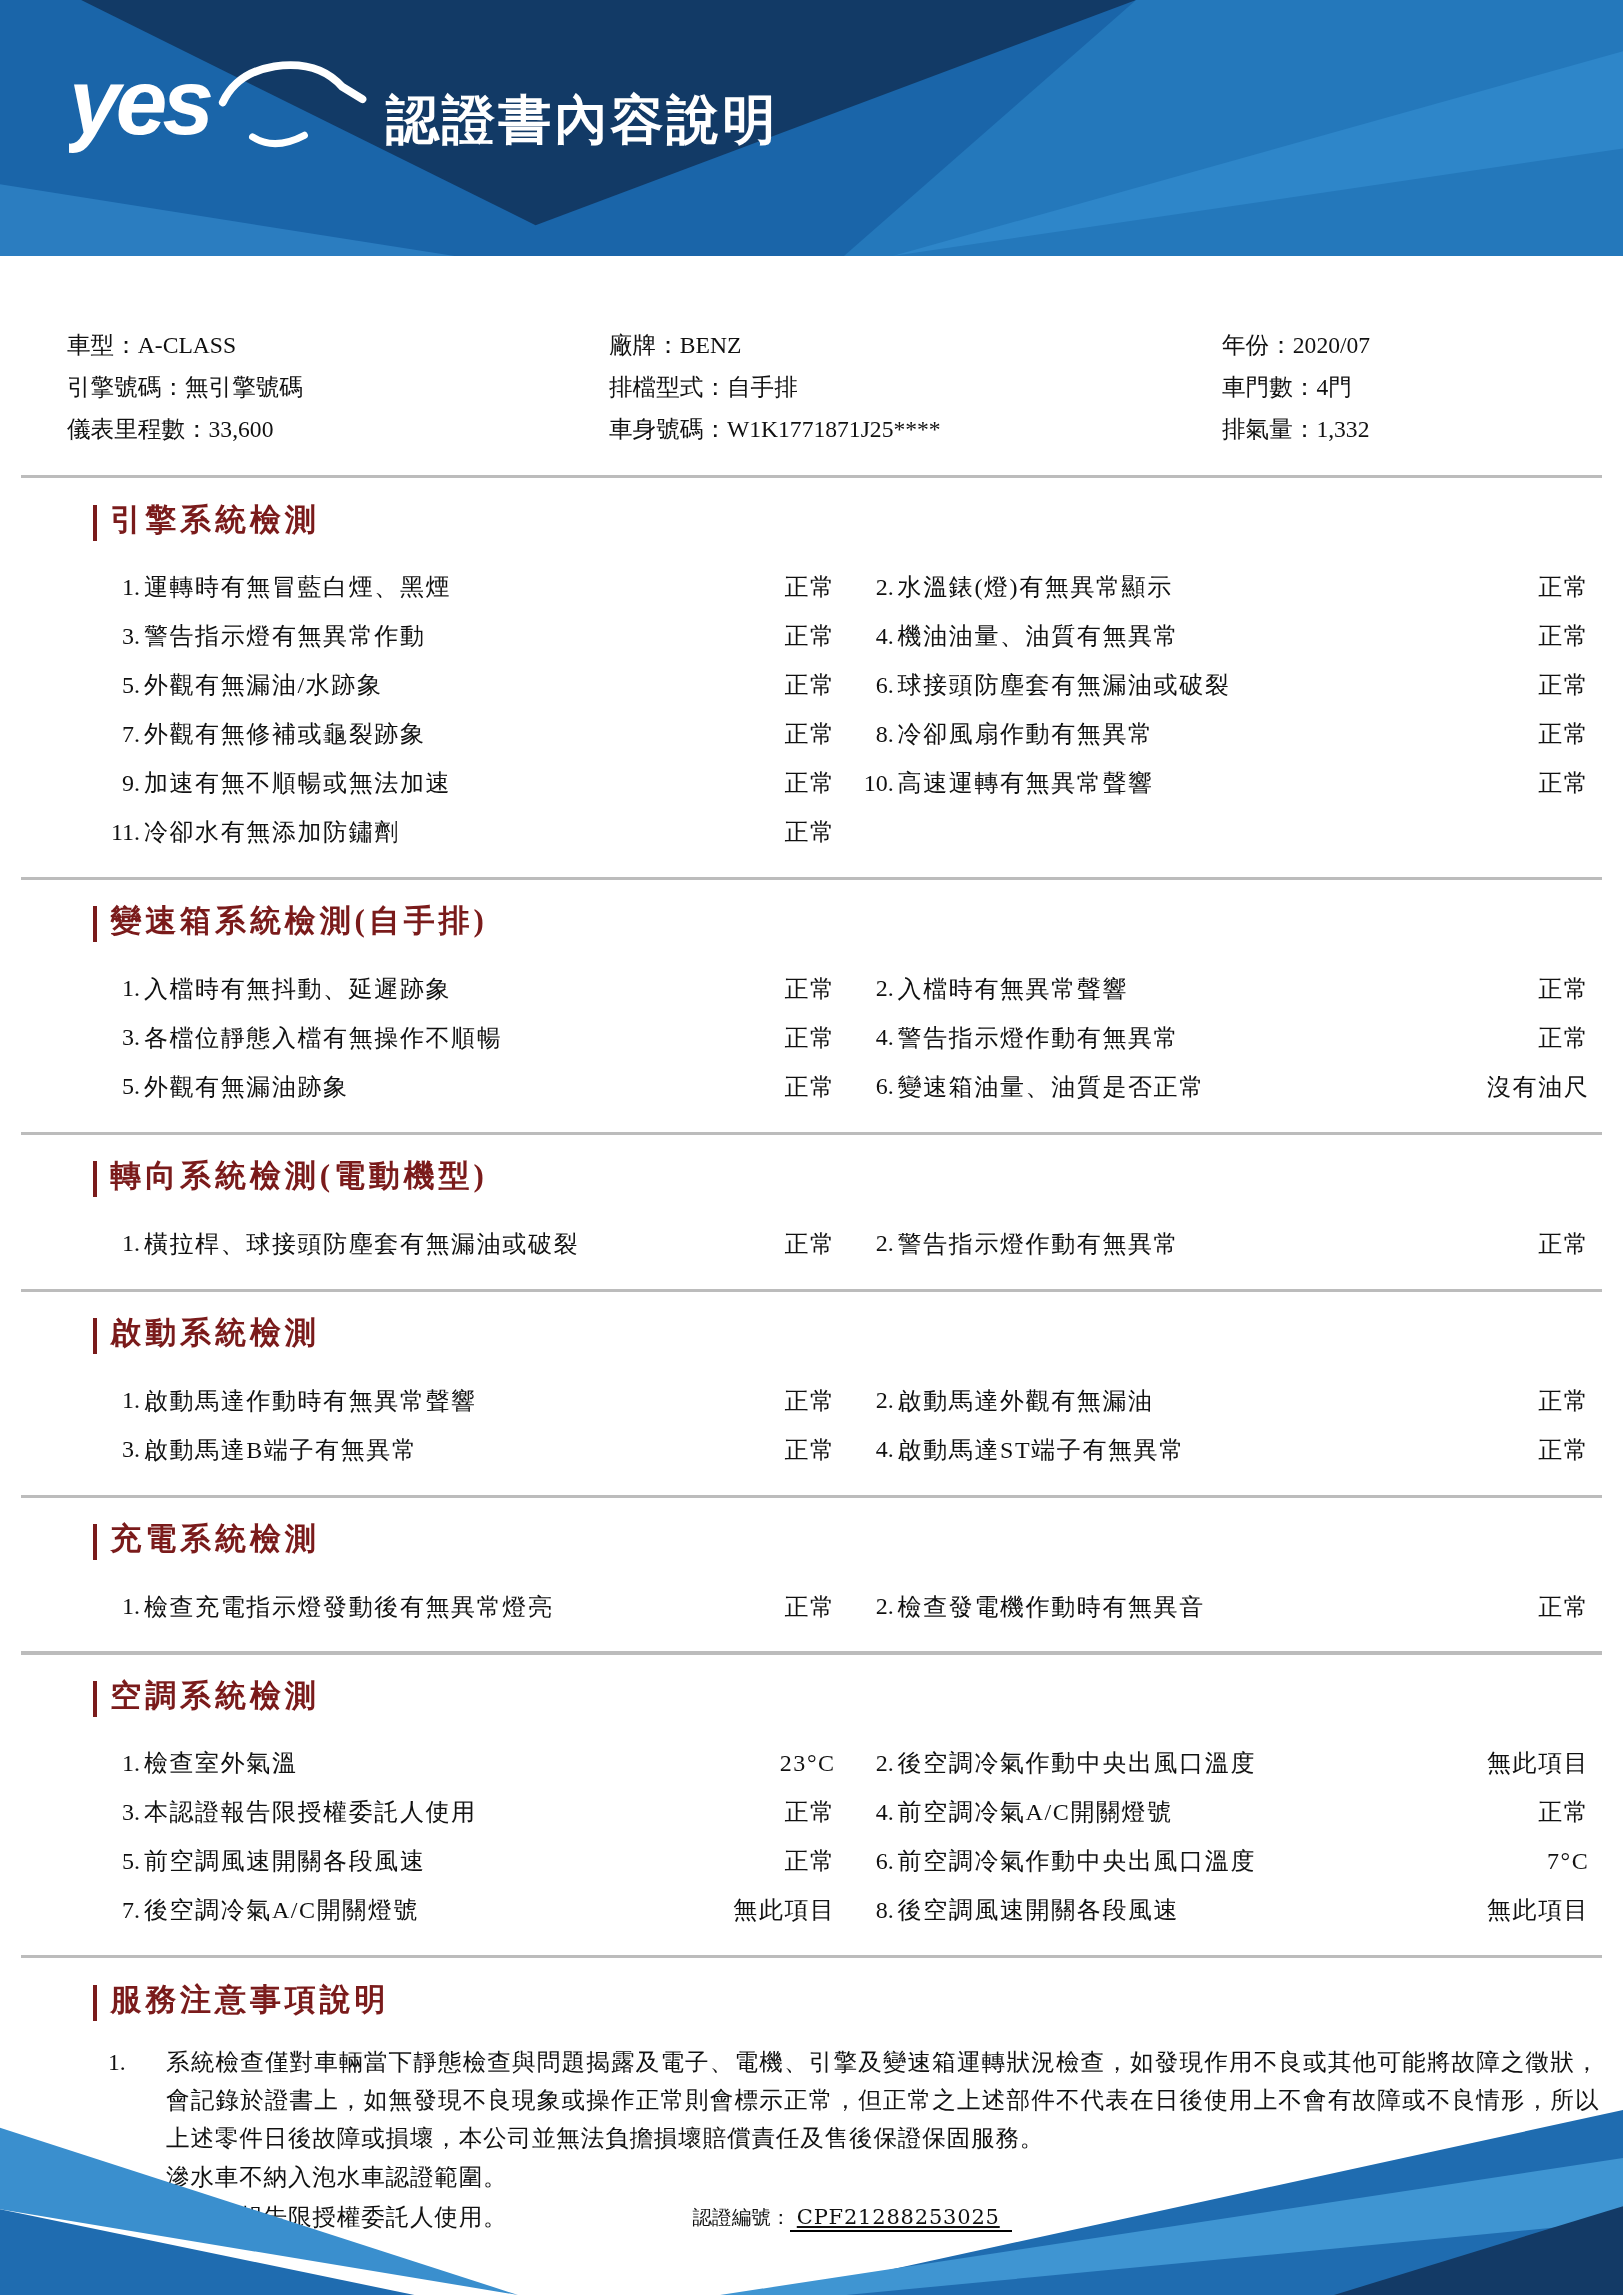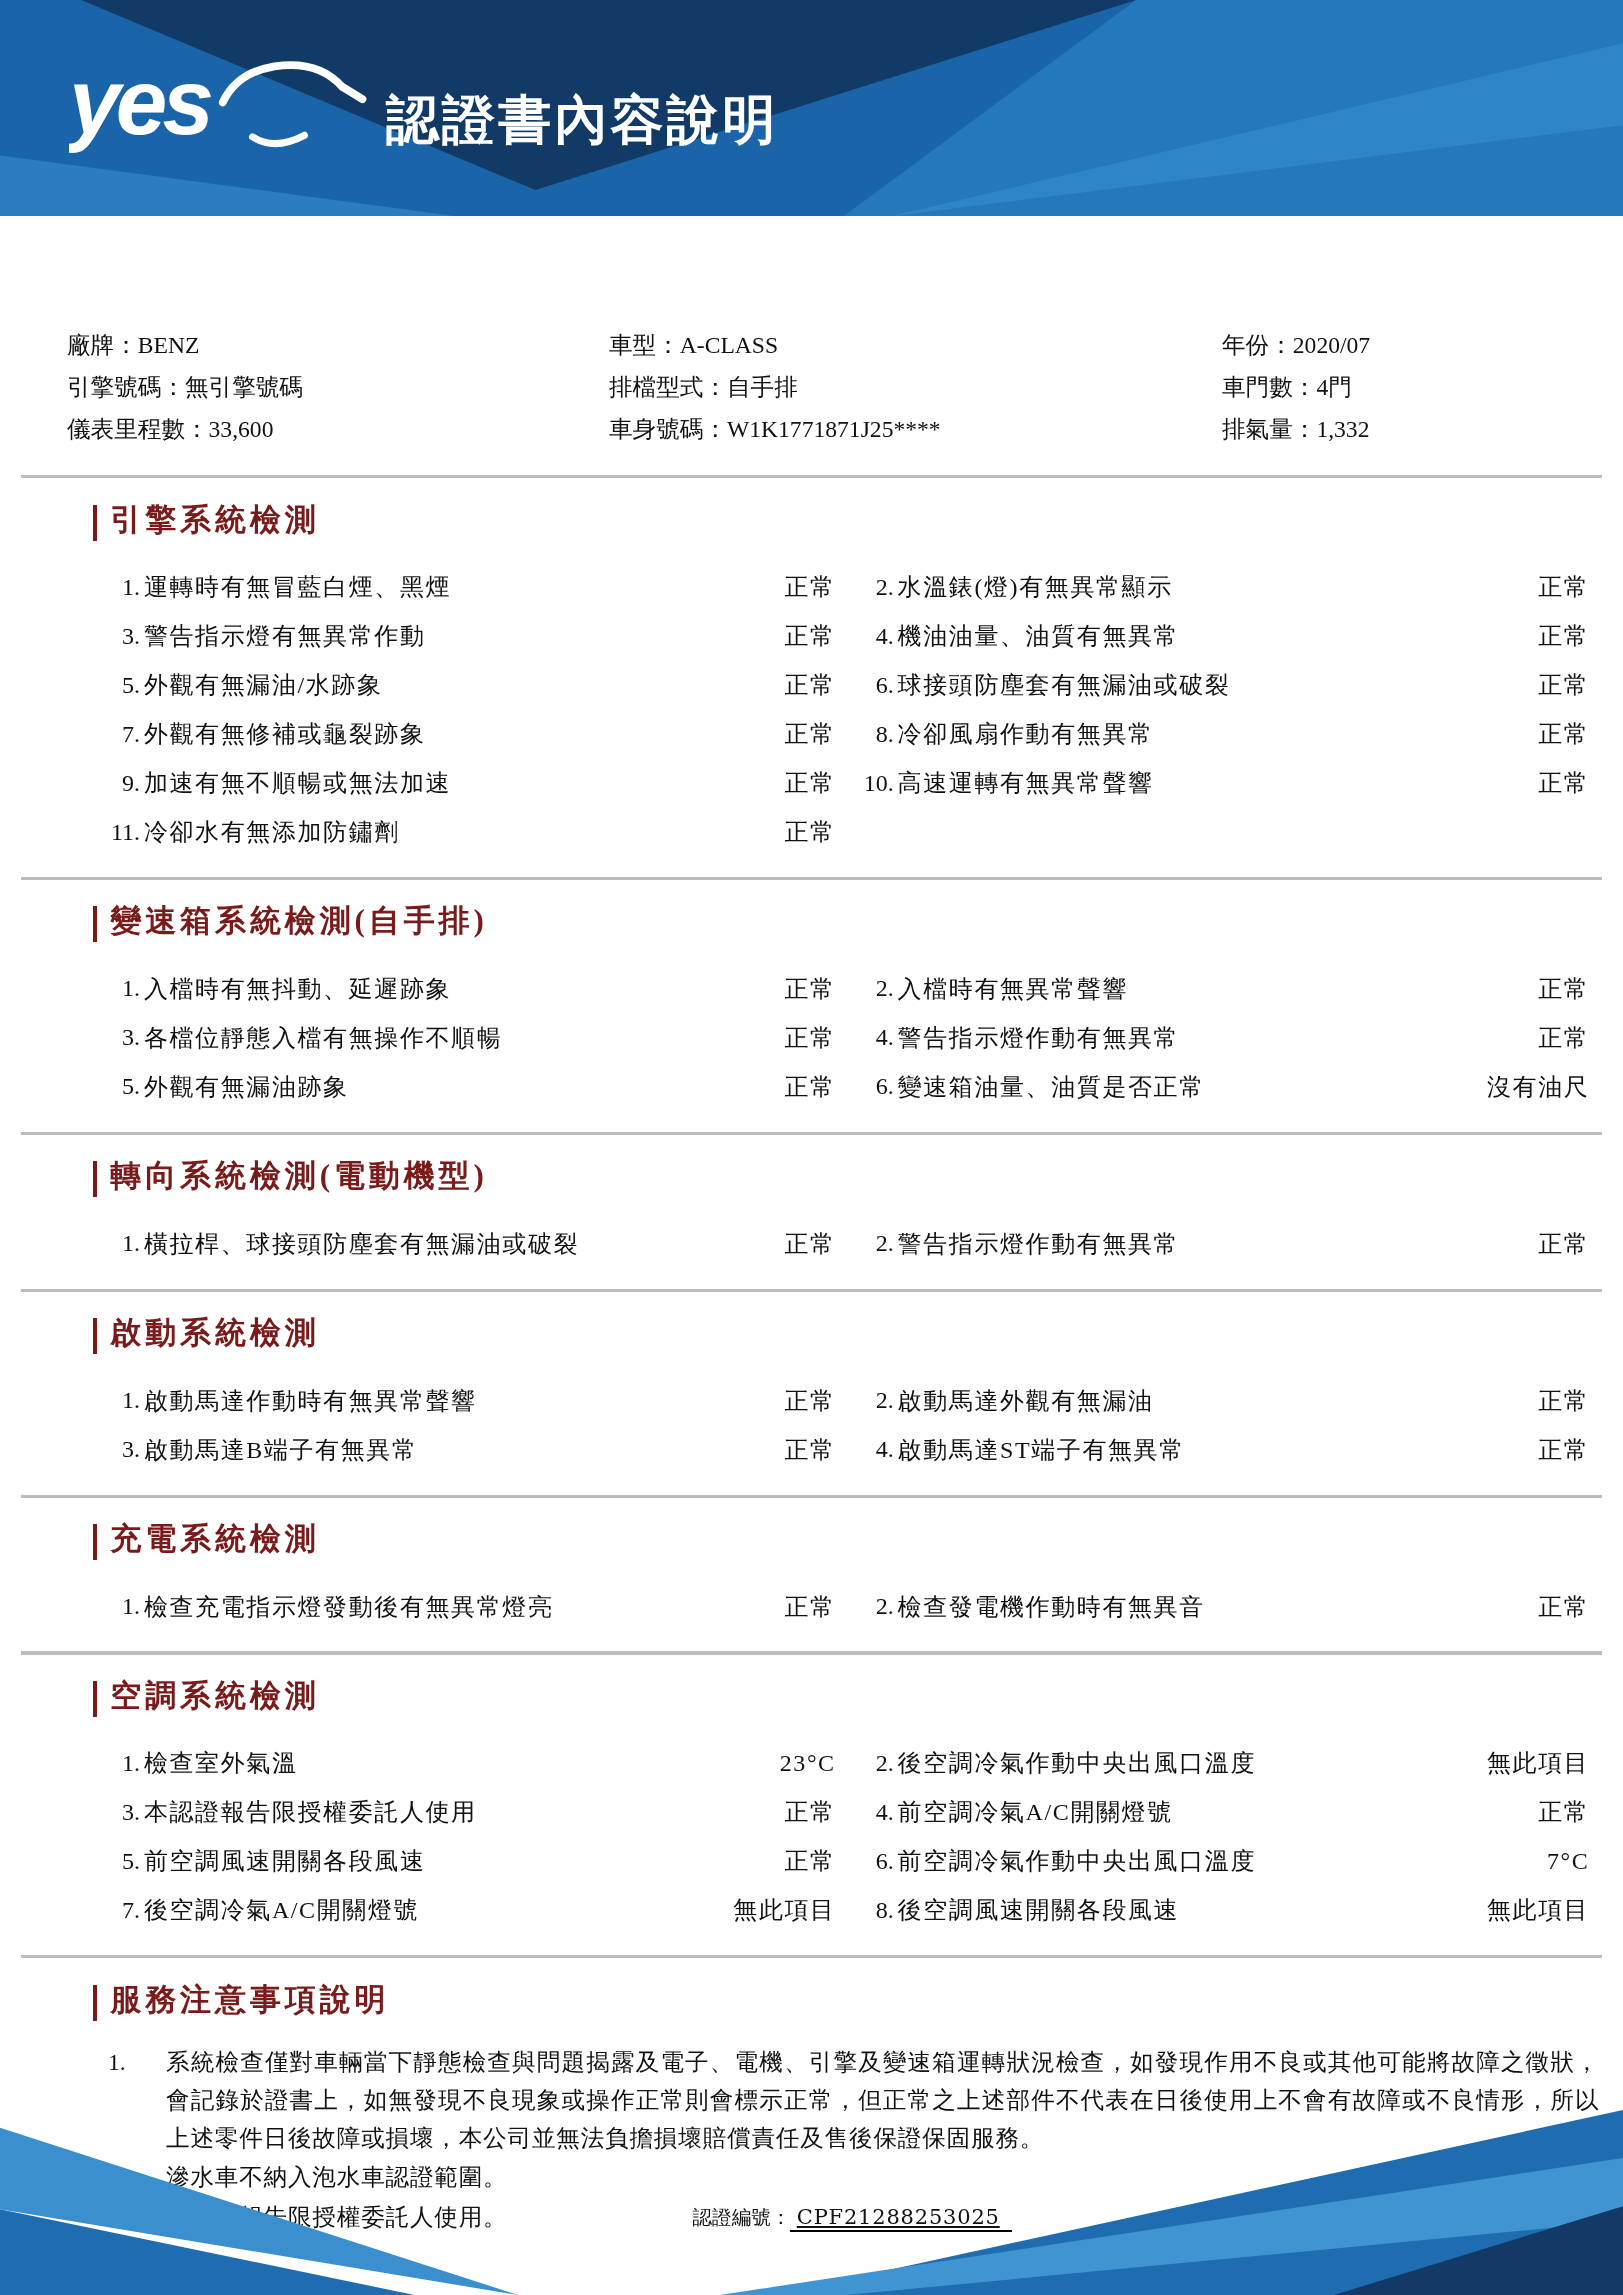--- a/index.html
+++ b/index.html
@@ -5,21 +5,21 @@
   html,body{margin:0;padding:0;background:#888;}
   .page{
     position:relative;
     width:1623px;height:2295px;
     background:#fff;
     overflow:hidden;
     font-family:"Liberation Serif","DejaVu Serif",serif;
     color:#111;
   }
   
-  .hdr{position:absolute;top:0;left:0;width:1623px;height:216px;background:#1a65a9;overflow:hidden;}
+  .hdr{position:absolute;top:0;left:0;width:1623px;height:256px;background:#1a65a9;overflow:hidden;}
   .hdr .layer{position:absolute;inset:0;}
   .h-dark {background:#123a66;clip-path:polygon(5% 0,70% 0,33% 88%);}
   .h-right{background:#2478bb;clip-path:polygon(70% 0,100% 0,100% 100%,52% 100%);}
   .h-rlight{background:#2e86c9;clip-path:polygon(55% 100%,100% 20%,100% 58%);}
   .h-lband{background:#2b7dc0;clip-path:polygon(0 72%,28% 100%,0 100%);}
   .logo{position:absolute;left:69px;top:41px;width:306px;height:118px;}
   .hdr h1{
     position:absolute;left:386px;top:85px;margin:0;
     font-family:"Liberation Sans","DejaVu Sans",sans-serif;
     font-size:53px;font-weight:bold;color:#fff;letter-spacing:3.1px;
@@ -82,22 +82,22 @@
     <svg class="logo" viewBox="0 0 390 150">
       <text x="0" y="118" font-family="Liberation Sans, DejaVu Sans, sans-serif" font-size="118" font-weight="bold" font-style="italic" fill="#ffffff" letter-spacing="-6">yes</text>
       <path d="M196 78 Q214 40 262 32 Q318 24 348 58 L374 74" fill="none" stroke="#ffffff" stroke-width="10" stroke-linecap="round"></path>
       <path d="M234 122 Q262 140 300 120" fill="none" stroke="#ffffff" stroke-width="9" stroke-linecap="round"></path>
     </svg>
 
     <h1>認證書內容說明</h1>
   </header>
 
   <div class="vi">
+      <div class="vi-cell"><span class="vi-label">車型：</span><span class="vi-value">A-CLASS</span></div>
       <div class="vi-cell"><span class="vi-label">廠牌：</span><span class="vi-value">BENZ</span></div>
-      <div class="vi-cell"><span class="vi-label">車型：</span><span class="vi-value">A-CLASS</span></div>
       <div class="vi-cell"><span class="vi-label">年份：</span><span class="vi-value">2020/07</span></div>
       <div class="vi-cell"><span class="vi-label">引擎號碼：</span><span class="vi-value">無引擎號碼</span></div>
       <div class="vi-cell"><span class="vi-label">排檔型式：</span><span class="vi-value">自手排</span></div>
       <div class="vi-cell"><span class="vi-label">車門數：</span><span class="vi-value">4門</span></div>
       <div class="vi-cell"><span class="vi-label">儀表里程數：</span><span class="vi-value">33,600</span></div>
       <div class="vi-cell"><span class="vi-label">車身號碼：</span><span class="vi-value">W1K1771871J25****</span></div>
       <div class="vi-cell"><span class="vi-label">排氣量：</span><span class="vi-value">1,332</span></div>
     </div>
   <div class="sep"></div>
 

